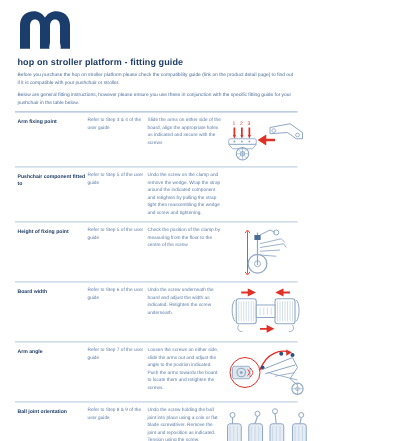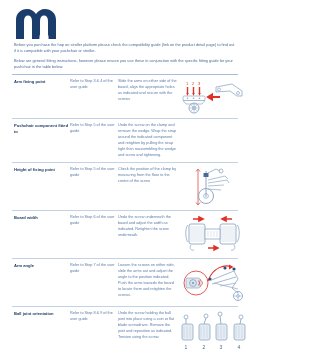--- a/index.html
+++ b/index.html
@@ -107,20 +107,21 @@
 <div class="page">
 
   <div class="logo-wrap">
     <svg class="logo-svg" width="56" height="32" viewBox="0 0 56 32">
       <path d="M2 31 L2 12 C2 5 7 1 13 1 C17 1 20 3 22 6 C24 3 27 1 31 1 C37 1 42 5 42 12 L42 31 L34 31 L34 13 C34 9.5 32.5 7.5 30 7.5 C27.5 7.5 26 9.5 26 13 L26 31 L18 31 L18 13 C18 9.5 16.5 7.5 14 7.5 C11.5 7.5 10 9.5 10 13 L10 31 Z" fill="#1b3d6b"></path>
       <circle cx="30" cy="14" r="3.4" fill="#ffffff"></circle>
       <path d="M25.4 31 C25.4 25.5 27.4 22.5 30 22.5 C32.6 22.5 34.6 25.5 34.6 31 Z" fill="#ffffff"></path>
     </svg>
   </div>
 
+  <div class="doc-title">hop on stroller platform - fitting guide</div>
   <div class="intro-p">Before you purchase the hop on stroller platform please check the compatibility guide (link on the product detail page) to find out if it is compatible with your pushchair or stroller.</div>
   <div class="intro-p">Below are general fitting instructions, however please ensure you use these in conjunction with the specific fitting guide for your pushchair in the table below.</div>
 
   <div class="hr-main"></div>
 
   <div class="row">
     <div class="col-label">Arm fixing point</div>
     <div class="col-step">Refer to Step 3 &amp; 4 of the user guide</div>
     <div class="col-desc">Slide the arms on either side of the board, align the appropriate holes as indicated and secure with the screws</div>
     <div class="col-fig">

